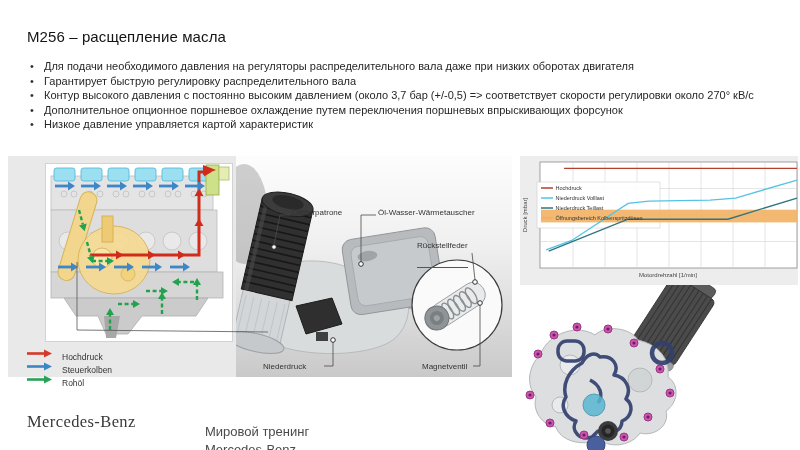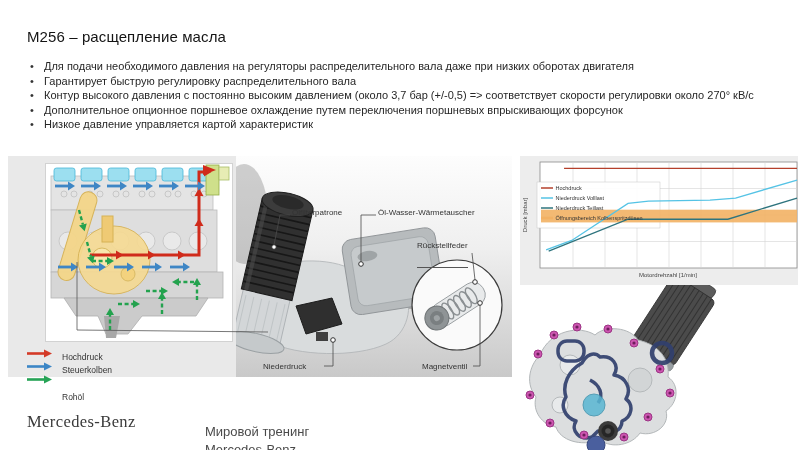--- a/index.html
+++ b/index.html
@@ -160,21 +160,21 @@
     <div class="lg-label" style="top: 8px;">Hochdruck</div>
     <div class="lg-arrow" style="top: 13px;"><svg width="27" height="9">
         <line x1="1" y1="4.5" x2="18" y2="4.5" stroke="#3c86c6" stroke-width="2.6"></line>
         <polygon points="18,0.5 26,4.5 18,8.5" fill="#3c86c6"></polygon>
       </svg></div>
     <div class="lg-label" style="top: 21px;">Steuerkolben</div>
     <div class="lg-arrow" style="top: 26px;"><svg width="27" height="9">
         <line x1="1" y1="4.5" x2="18" y2="4.5" stroke="#26a356" stroke-width="2.6"></line>
         <polygon points="18,0.5 26,4.5 18,8.5" fill="#26a356"></polygon>
       </svg></div>
-    <div class="lg-label" style="top: 34px; margin-top: 14px;">Rohöl</div>
+    <div class="lg-label" style="top: 34px;">Rohöl</div>
   </div>
 
 <div class="abs" id="mid-panel">
   <svg width="276" height="221" viewBox="0 0 276 221">
 
     <ellipse cx="8" cy="58" rx="24" ry="50" fill="#777" opacity="0.35"></ellipse>
 
     <line x1="92" y1="152" x2="178" y2="152" stroke="#555" stroke-width="0.7"></line>
 
     <path d="M12,128 C6,150 14,176 34,186 C60,200 120,202 150,188 C172,178 178,150 168,130 C158,112 130,104 108,110 C80,100 30,104 12,128 Z" fill="#d9dcdd" stroke="#aeb3b5" stroke-width="0.8"></path>

